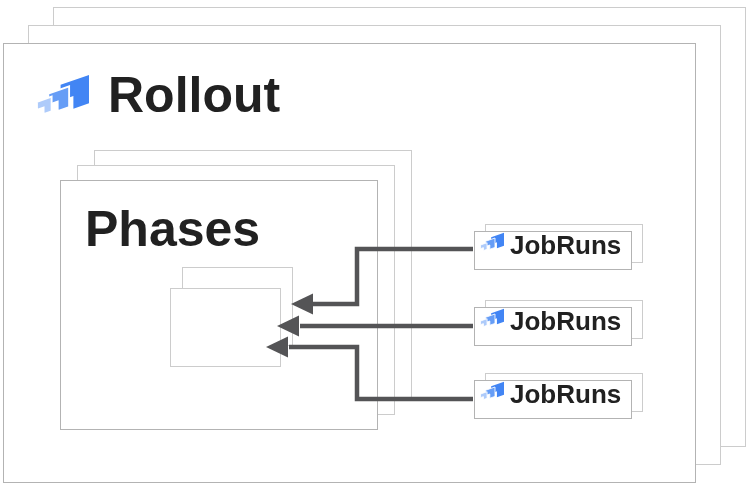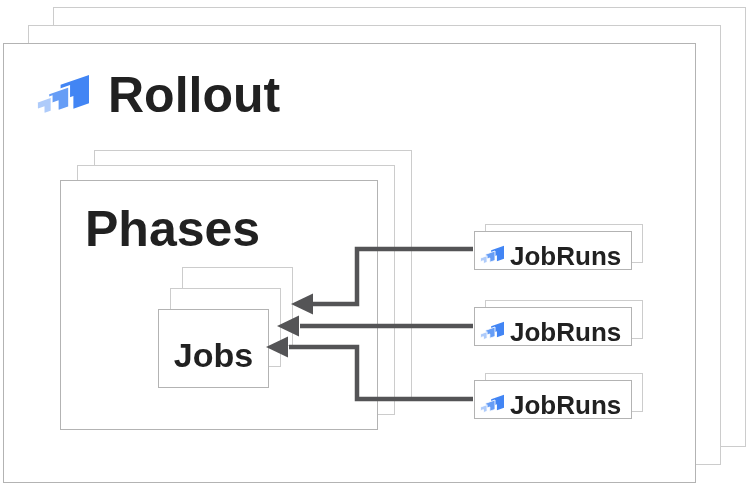--- a/index.html
+++ b/index.html
@@ -42,21 +42,21 @@
 
   
   .jobs-card{width:111px;height:79px;}
   .jobs-b2{left:121px;top:86px;}
   .jobs-b1{left:109px;top:107px;}
   .jobs-f {left:97px;top:128px;display:flex;align-items:center;justify-content:center;padding-top:13px;}
   .jobs-label{font-size:34px;line-height:1;}
 
   
   .jobruns-card{width:158px;height:39px;}
-  .jobruns-f{display:flex;align-items:flex-end;padding-left:5px;gap:6px;}
+  .jobruns-f{display:flex;align-items:flex-start;padding-left:5px;gap:6px;}
   .jr1-b{left:481px;top:180px;} .jr1-f{left:470px;top:187px;}
   .jr2-b{left:481px;top:256px;} .jr2-f{left:470px;top:263px;}
   .jr3-b{left:481px;top:329px;} .jr3-f{left:470px;top:336px;}
   .deploy-icon.sm{width:24px;height:24px;flex:0 0 auto;}
   .jobruns-label{font-size:26px;line-height:1;white-space:nowrap;}
 
   
   .p-dark {fill:var(--ic-dark);}
   .p-mid  {fill:var(--ic-mid); stroke:#fff;stroke-width:9; stroke-linejoin:miter;}
   .p-light{fill:var(--ic-light);stroke:#fff;stroke-width:13;stroke-linejoin:miter;}
@@ -82,23 +82,20 @@
     </svg>
     <span class="rollout-label">Rollout</span>
 
     <div class="card back phases-card phases-b2"></div>
     <div class="card back phases-card phases-b1"></div>
     <div class="card front phases-card phases-f">
       <span class="phases-label">Phases</span>
 
       <div class="card back jobs-card jobs-b2"></div>
       <div class="card back jobs-card jobs-b1"></div>
-      <div class="card front jobs-card jobs-f">
-        <span class="jobs-label">Jobs</span>
-      </div>
     </div>
 
     <div class="card back jobruns-card jr1-b"></div>
     <div class="card front jobruns-card jobruns-f jr1-f">
       <svg class="deploy-icon sm" viewBox="0 0 56 56" aria-hidden="true">
         <path class="p-dark" d="M0,35 L100,0 L100,100 L45,119 L45,74 L0,90 Z" transform="translate(26,2) scale(0.30)"></path>
         <path class="p-mid" d="M0,35 L100,0 L100,100 L45,119 L45,74 L0,90 Z" transform="translate(13,14) scale(0.22)"></path>
         <path class="p-light" d="M0,35 L100,0 L100,100 L45,119 L45,74 L0,90 Z" transform="translate(1,25) scale(0.155)"></path>
       </svg>
       <span class="jobruns-label">JobRuns</span>

